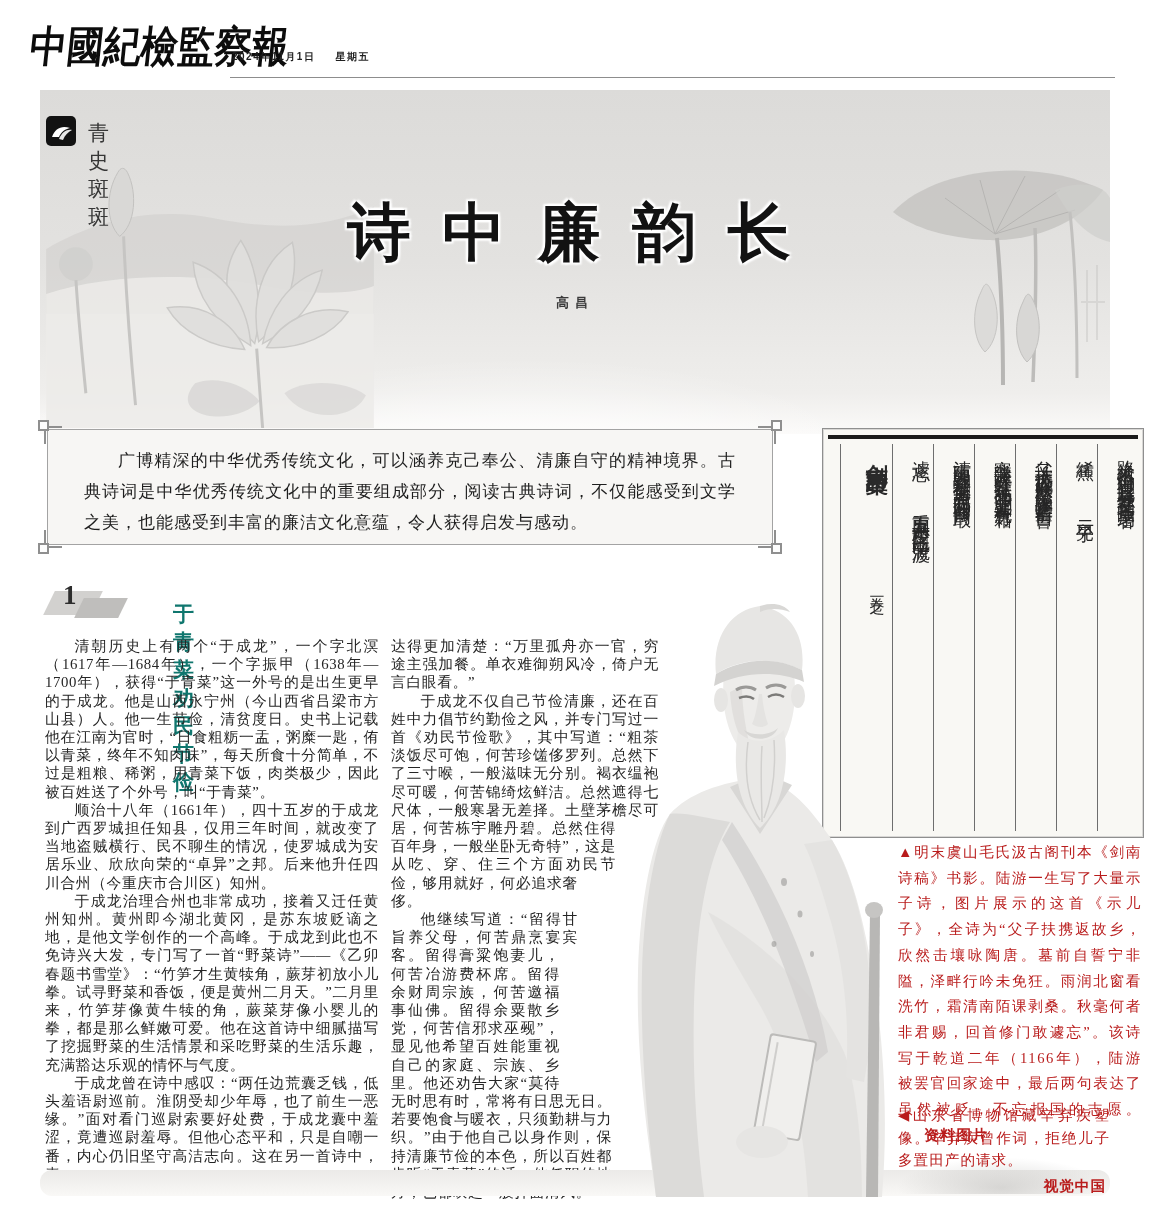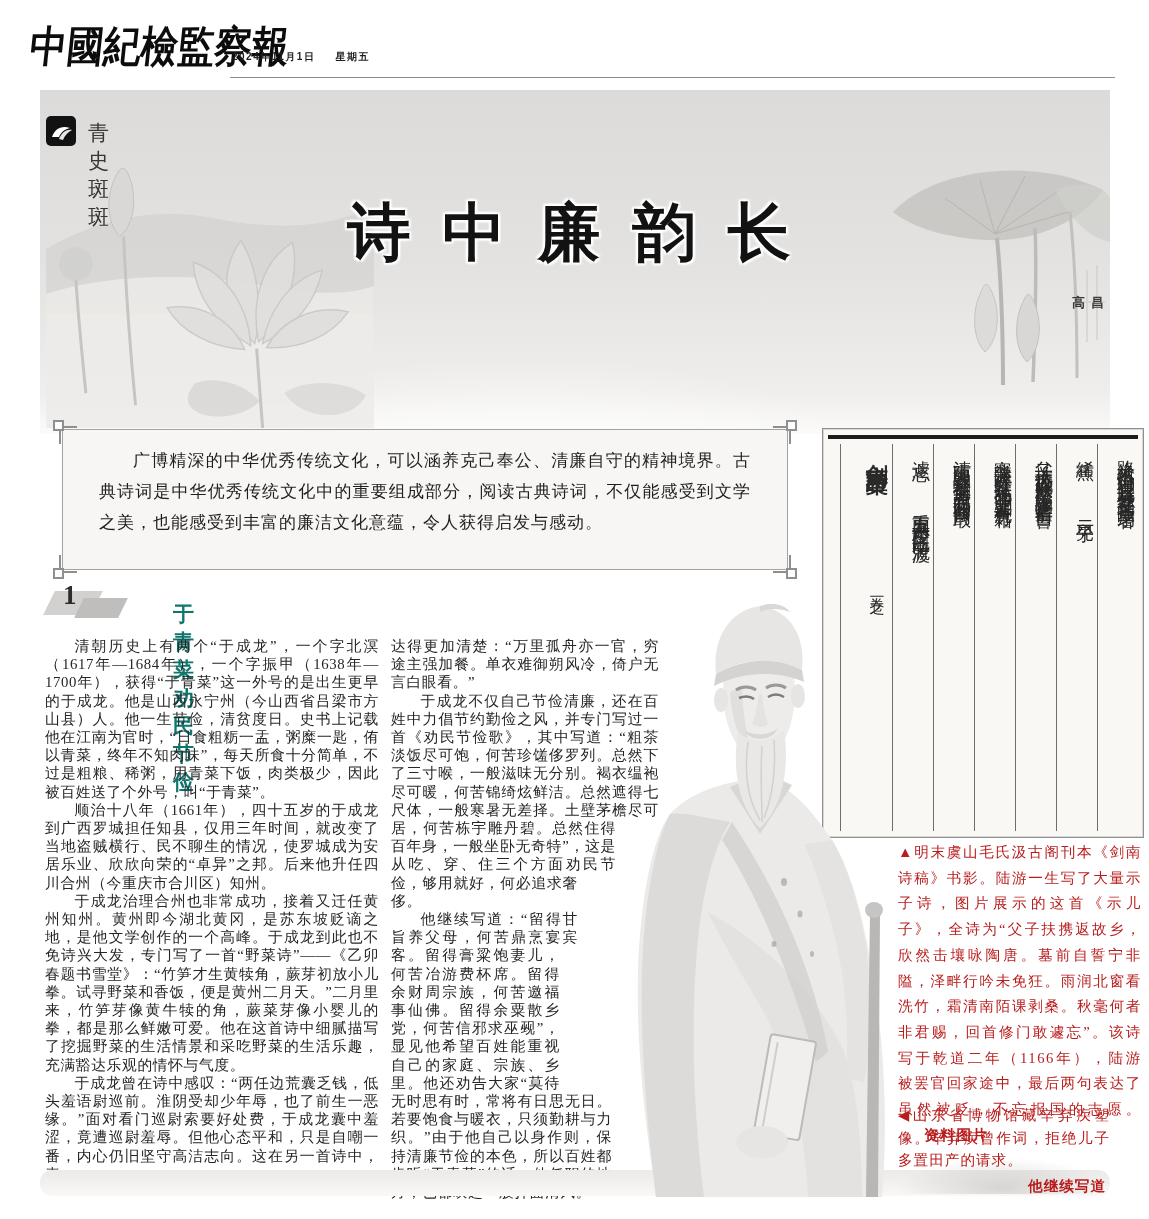--- a/index.html
+++ b/index.html
@@ -19,26 +19,26 @@
     background:
       radial-gradient(ellipse 55% 55% at 45% 112%, rgba(255,255,255,.95), rgba(255,255,255,0) 62%),
       radial-gradient(ellipse 40% 45% at 8% 118%, rgba(255,255,255,.9), rgba(255,255,255,0) 60%),
       linear-gradient(180deg,#dcdbd9 0%,#e3e2e0 50%,#efeeec 88%,#fbfaf9 100%);}
   .col-label{position:absolute;left:6px;top:26px;height:32px;}
   .col-label .ic{position:absolute;left:0;top:0;width:30px;height:30px;}
   .col-label .tx{position:absolute;left:42px;top:3px;font-size:21px;letter-spacing:7px;color:#363636;}
   .main-title{position:absolute;left:0;right:12px;top:100px;text-align:center;font-size:63px;font-weight:700;
       color:#121212;letter-spacing:32px;text-indent:32px;
       text-shadow:2px 2px 2px #ffffff,-2px -2px 2px #ffffff,2px -2px 2px #ffffff,-2px 2px 2px #ffffff;}
-  .author{position:absolute;left:0;right:0;top:204px;text-align:right;font-size:13px;font-weight:700;
+  .author{position:absolute;left:0;right:0;top:204px;text-align:center;font-size:13px;font-weight:700;
       letter-spacing:6px;color:#3a3a3a;}
   .art{position:absolute;}
 
   
-  .intro-box{position:absolute;left:62px;top:429px;width:726px;height:141px;box-sizing:border-box;
+  .intro-box{position:absolute;left:47px;top:429px;width:726px;height:116px;box-sizing:border-box;
       background:#f7f6f4;border:1px solid #a3a3a3;}
   .intro-text{margin:15px 36px 0;font-size:17px;line-height:31px;letter-spacing:1px;color:#1e1e1e;
       text-indent:2em;text-align:justify;}
   .corn{position:absolute;width:16px;height:16px;}
   .corn:before{content:"";position:absolute;left:0;top:0;width:16px;height:16px;
       border-left:2px solid #8f8f8f;border-top:2px solid #8f8f8f;}
   .corn:after{content:"";position:absolute;left:-6px;top:-6px;width:7px;height:7px;
       border:2px solid #8f8f8f;background:#fdfdfd;}
   .corn.tl{left:-4px;top:-4px;}
   .corn.tr{right:-4px;top:-4px;transform:rotate(90deg);}
@@ -264,19 +264,19 @@
       <path d="M162,158 C164,188 160,216 152,236"></path>
     </g>
   </svg>
 
   <div class="caption" id="cap-book">
     <span class="body">▲明末虞山毛氏汲古阁刊本《剑南诗稿》书影。陆游一生写了大量示子诗，图片展示的这首《示儿子》，全诗为“父子扶携返故乡，欣然击壤咏陶唐。墓前自誓宁非隘，泽畔行吟未免狂。雨润北窗看洗竹，霜清南陌课剥桑。秋毫何者非君赐，回首修门敢遽忘”。该诗写于乾道二年（1166年），陆游被罢官回家途中，最后两句表达了虽然被贬，不忘报国的志愿。</span><span class="credit-inline">资料图片</span>
   </div>
 
   <div class="caption" id="cap-statue">
     <span class="body">◀山东省博物馆藏辛弃疾塑像。辛弃疾曾作词，拒绝儿子多置田产的请求。</span>
-    <span class="credit">他继续写道</span>
+    <span class="credit">视觉中国</span>
   </div>
 
   <div class="mist-br"></div>
   <div class="bottom-strip"></div>
 
 </div>
 
 </body></html>

